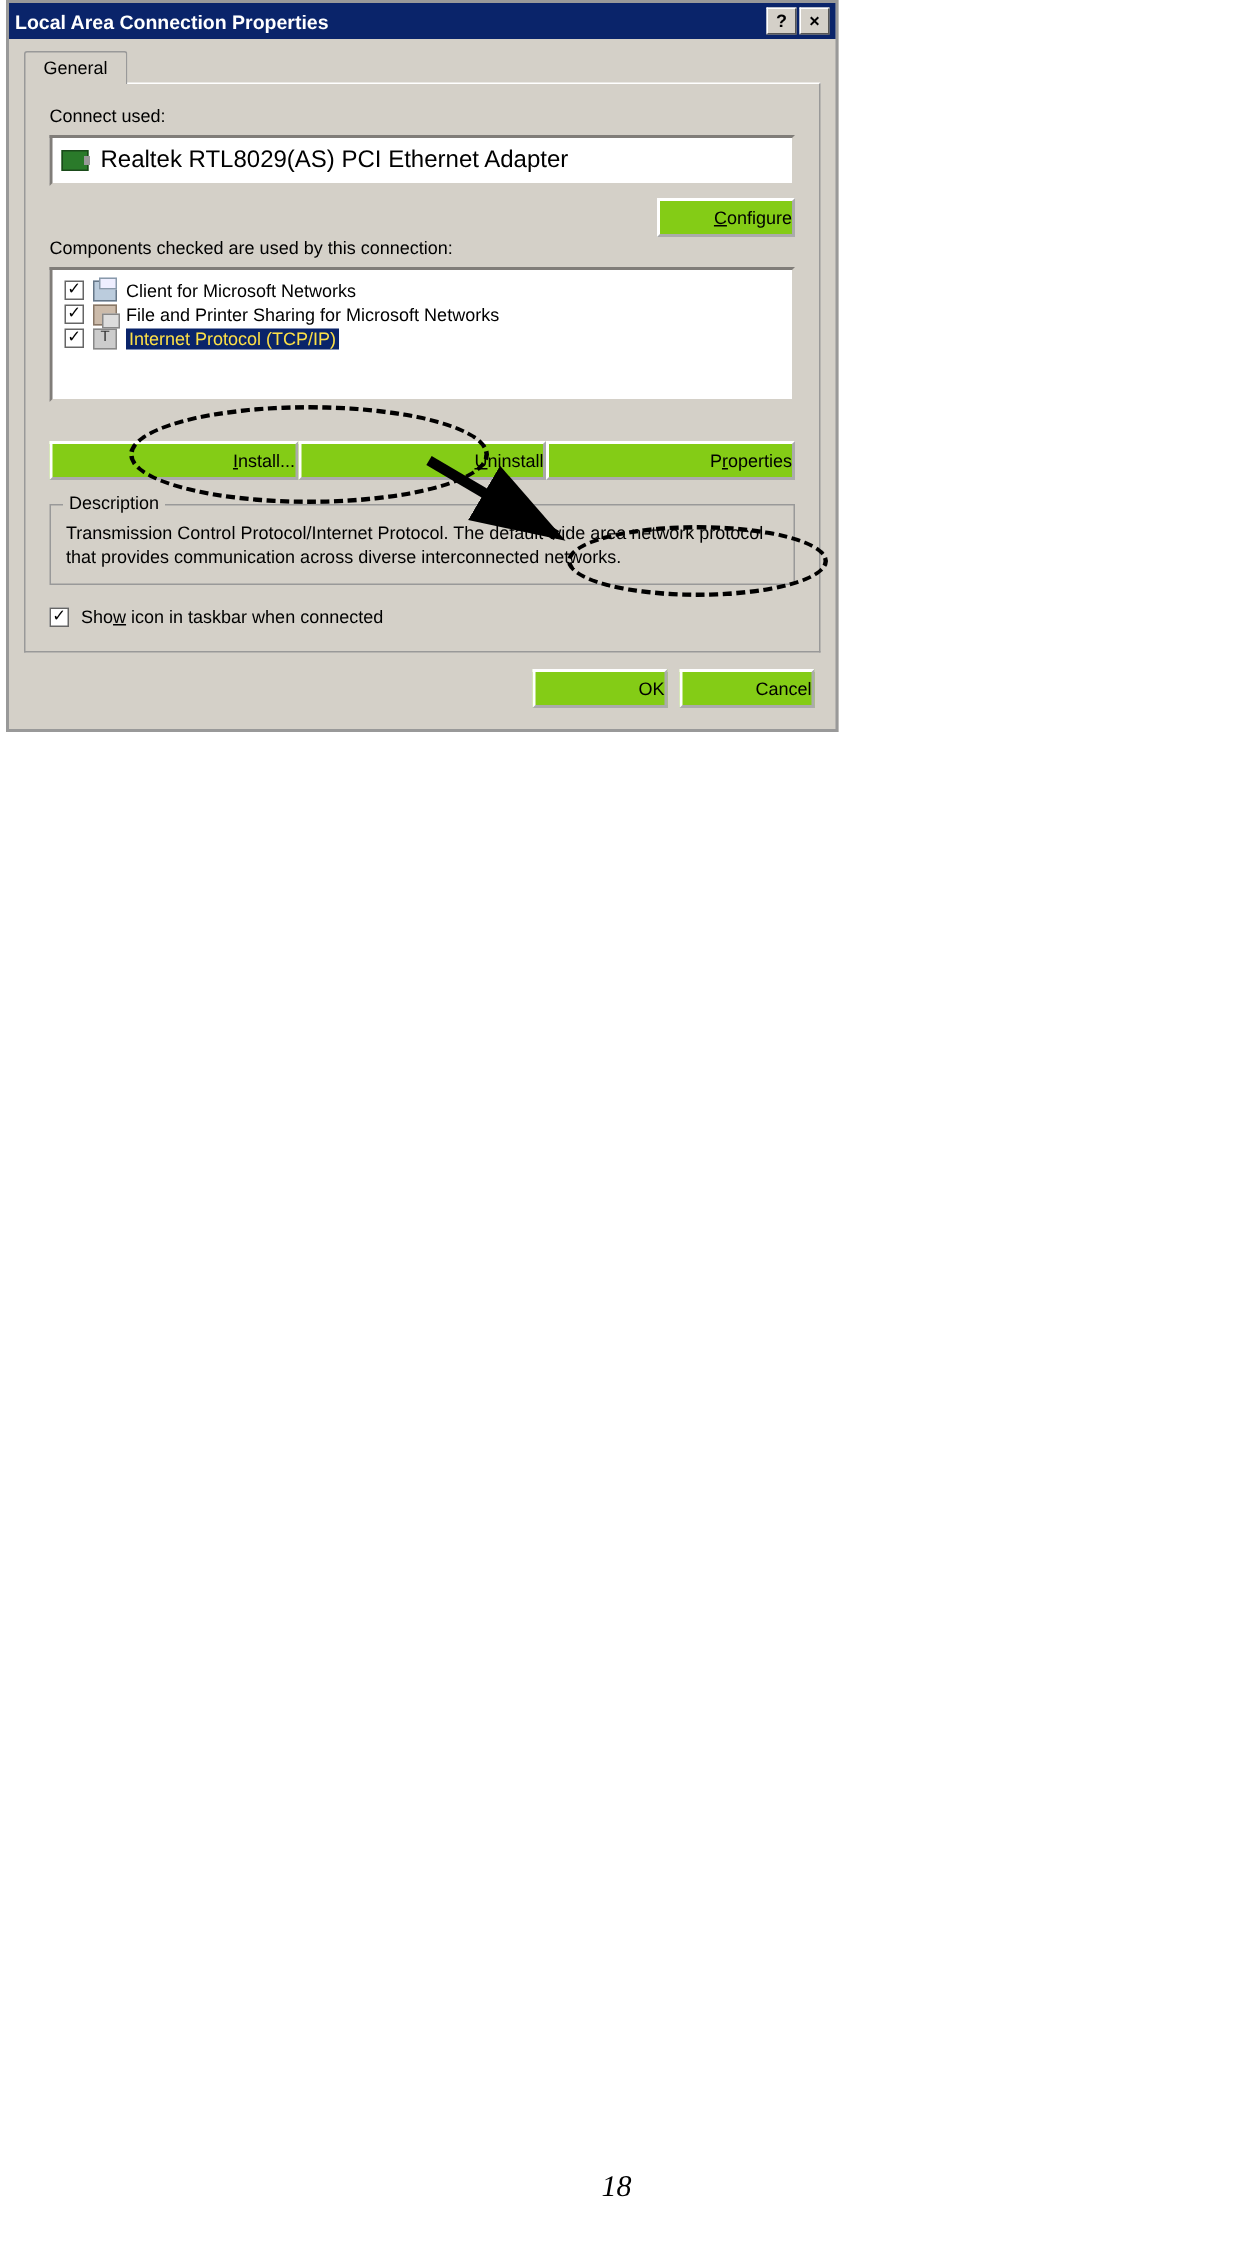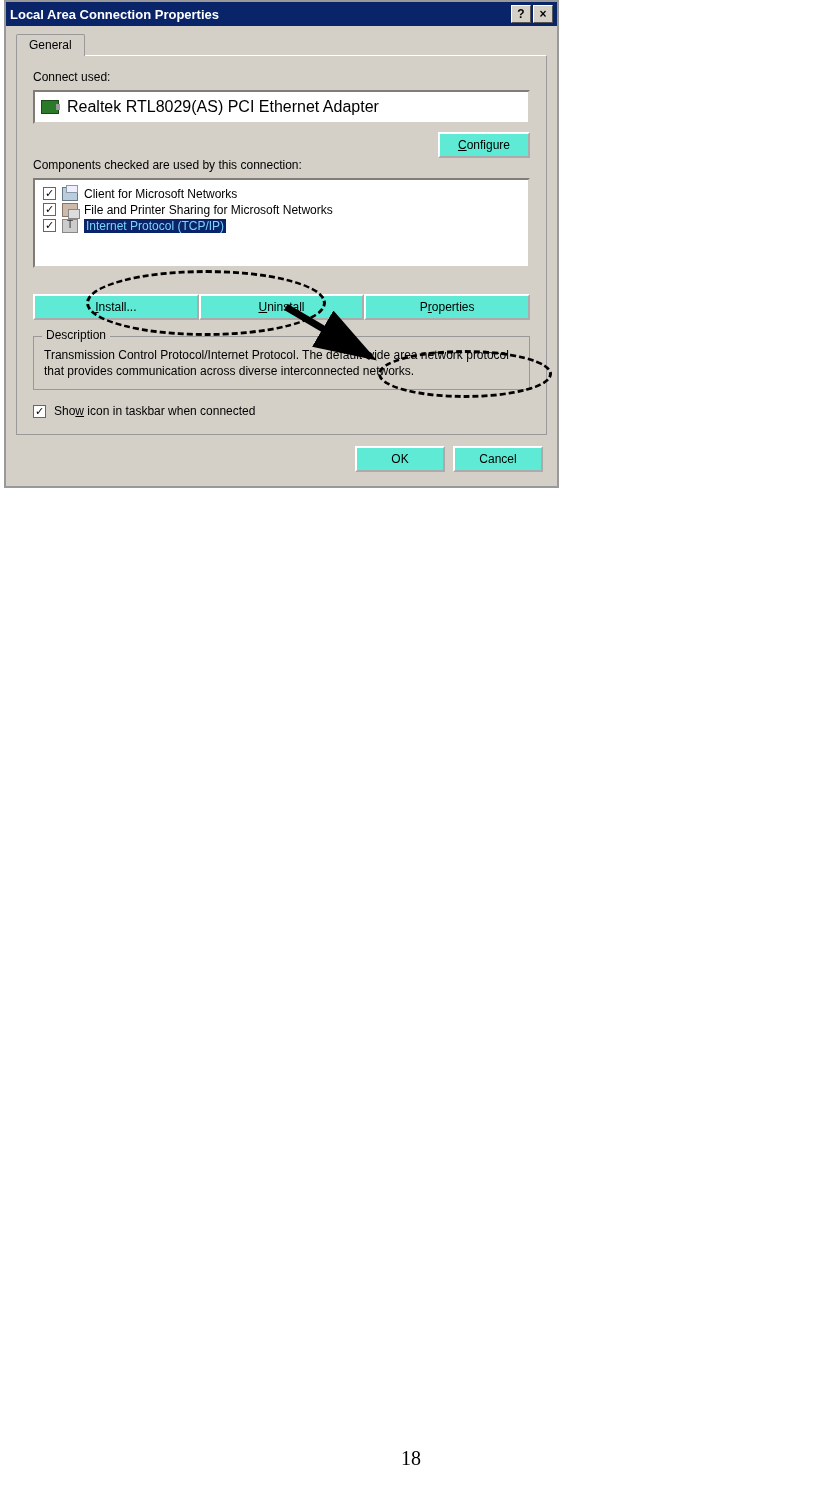--- a/index.html
+++ b/index.html
@@ -87,48 +87,48 @@
     border: 2px inset #d4d0c8;
     padding: 6px;
   }
   .adapter {
     display: flex;
     align-items: center;
     gap: 8px;
     font-size: 16px;
   }
   .btn {
-    background: #5eead4;
+    background: #84cc16;
     border: 2px outset #fff;
     padding: 4px 0;
     font-size: 12px;
     font-family: Tahoma, Arial, sans-serif;
     min-width: 92px;
-    text-align: center;
+    text-align: right;
   }
   .row-right {
     display: flex;
     justify-content: flex-end;
     margin-top: 8px;
   }
   .components {
     height: 90px;
     overflow: auto;
     background: #fff;
     font-size: 12px;
   }
   .comp-item {
     display: flex;
     align-items: flex-start;
     gap: 6px;
     padding: 1px 2px;
   }
   .comp-item.selected .comp-text {
     background: #0a246a;
-    color: #7dd3fc;
+    color: #fde047;
     padding: 0 2px;
   }
   .chk {
     width: 13px;
     height: 13px;
     background: #fff;
     border: 1px solid #666;
     display: inline-flex;
     align-items: center;
     justify-content: center;
@@ -193,20 +193,21 @@
     max-width: 814px;
   }
   .page-number {
     position: absolute;
     bottom: 24px;
     left: 0;
     right: 0;
     text-align: center;
     font-family: "Times New Roman", serif;
     font-size: 20px;
+    font-style: italic;
   }
   
   .callout {
     position: absolute;
     border: 3px dashed #000;
     border-radius: 50%;
     pointer-events: none;
   }
   .arrow {
     position: absolute;

